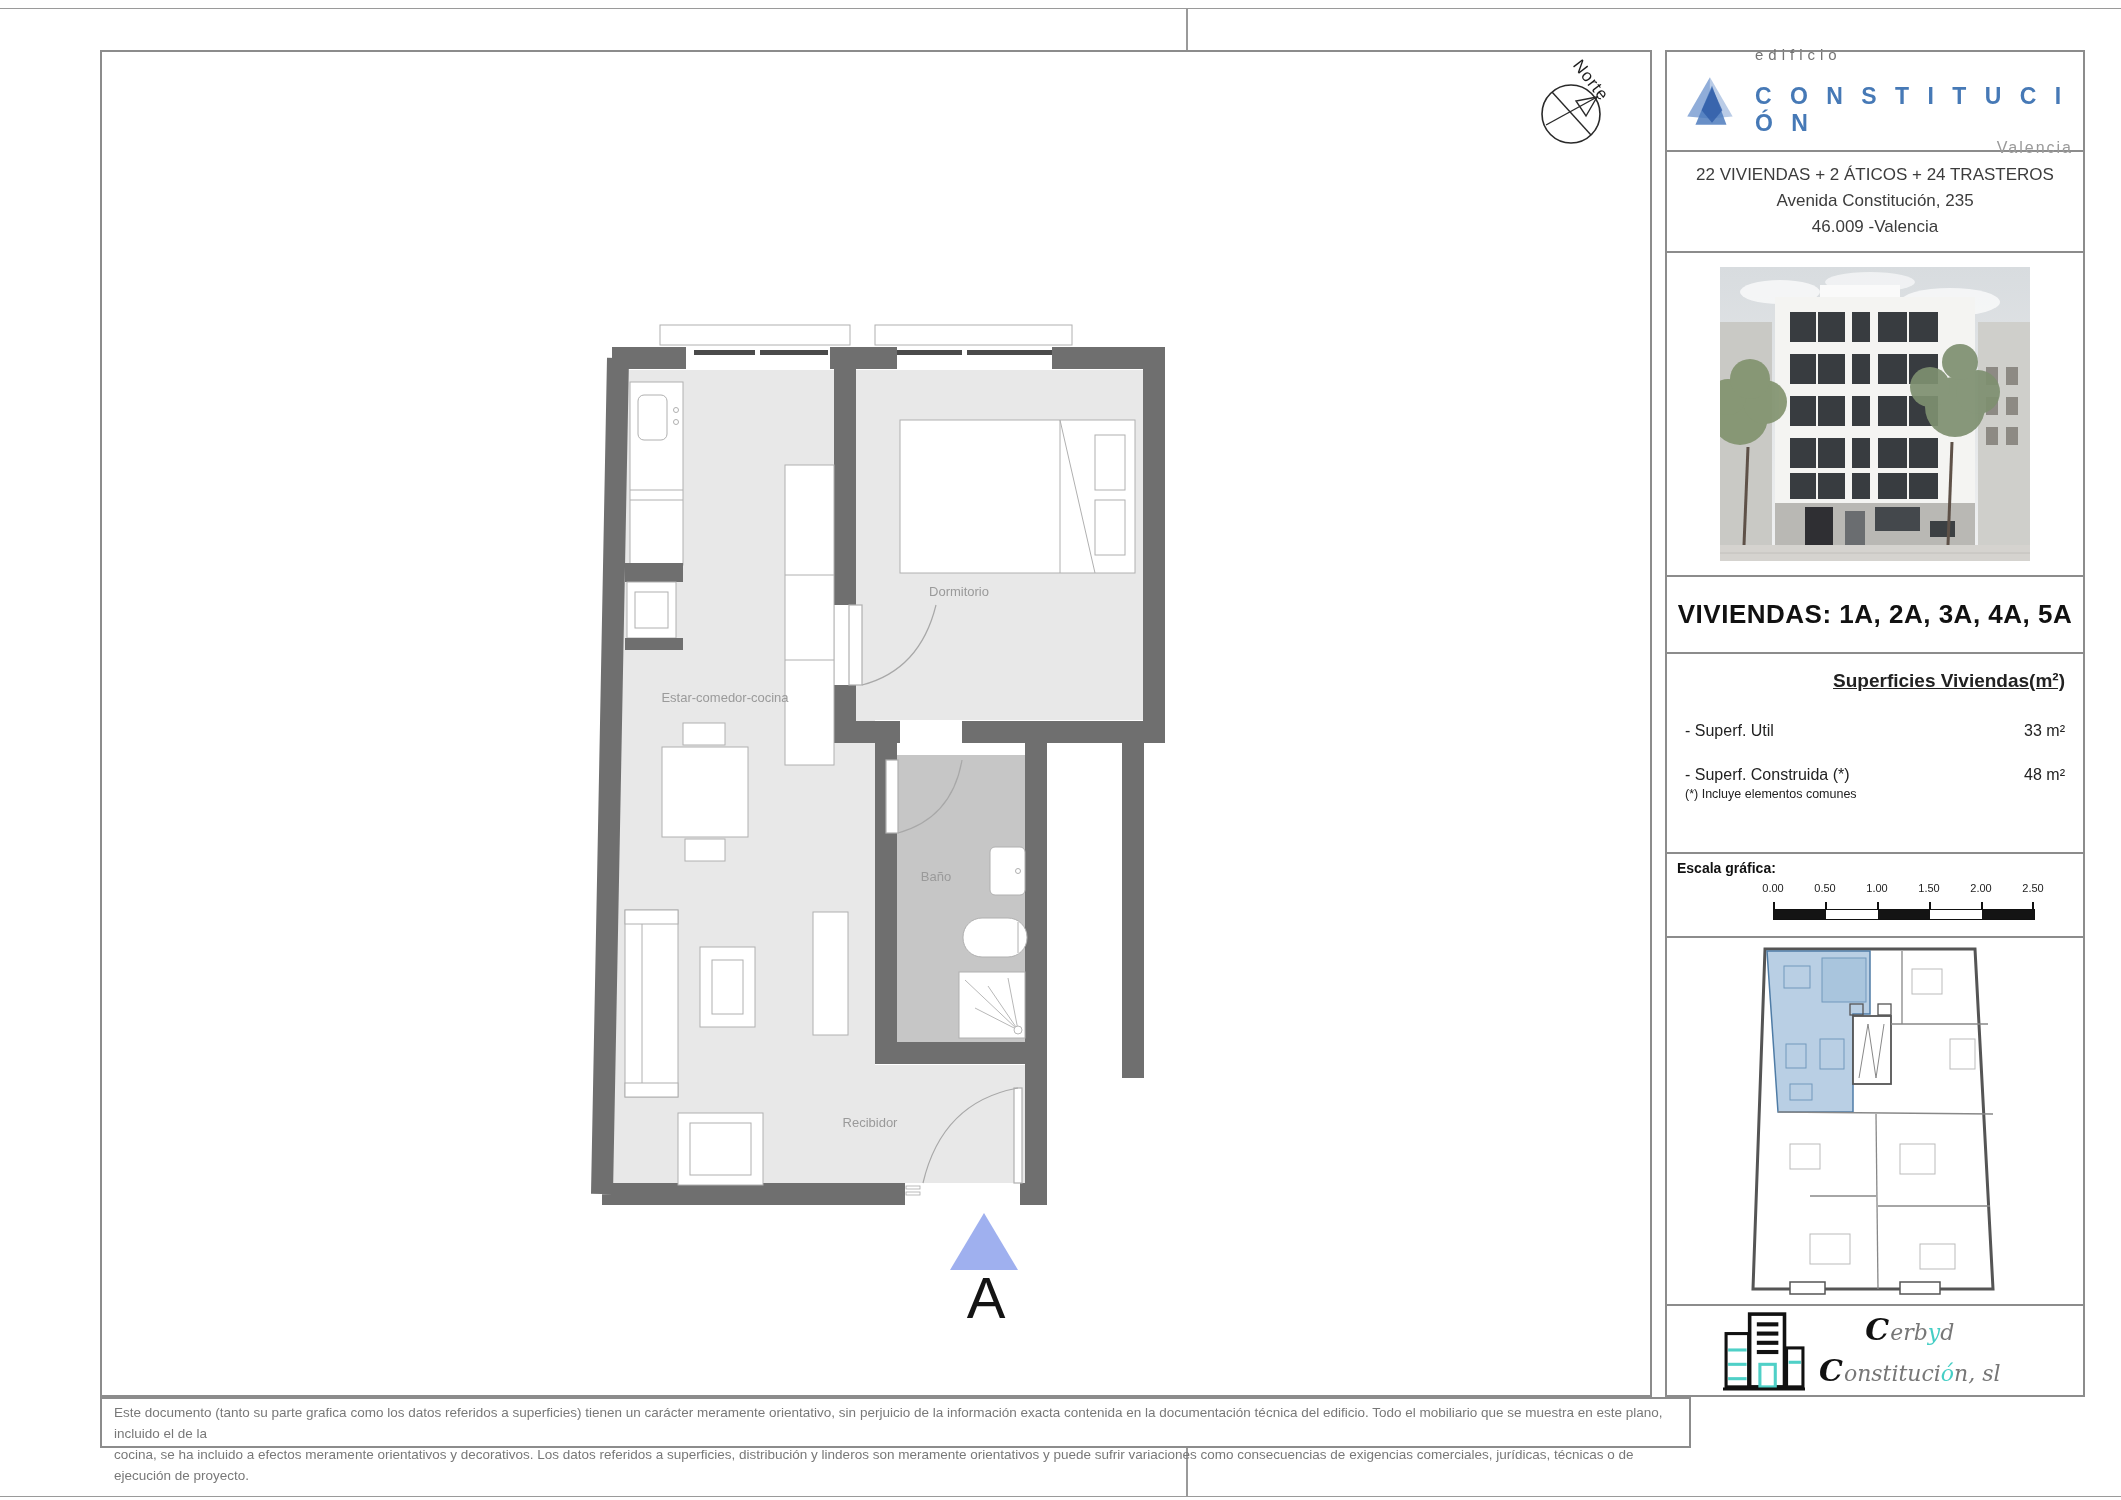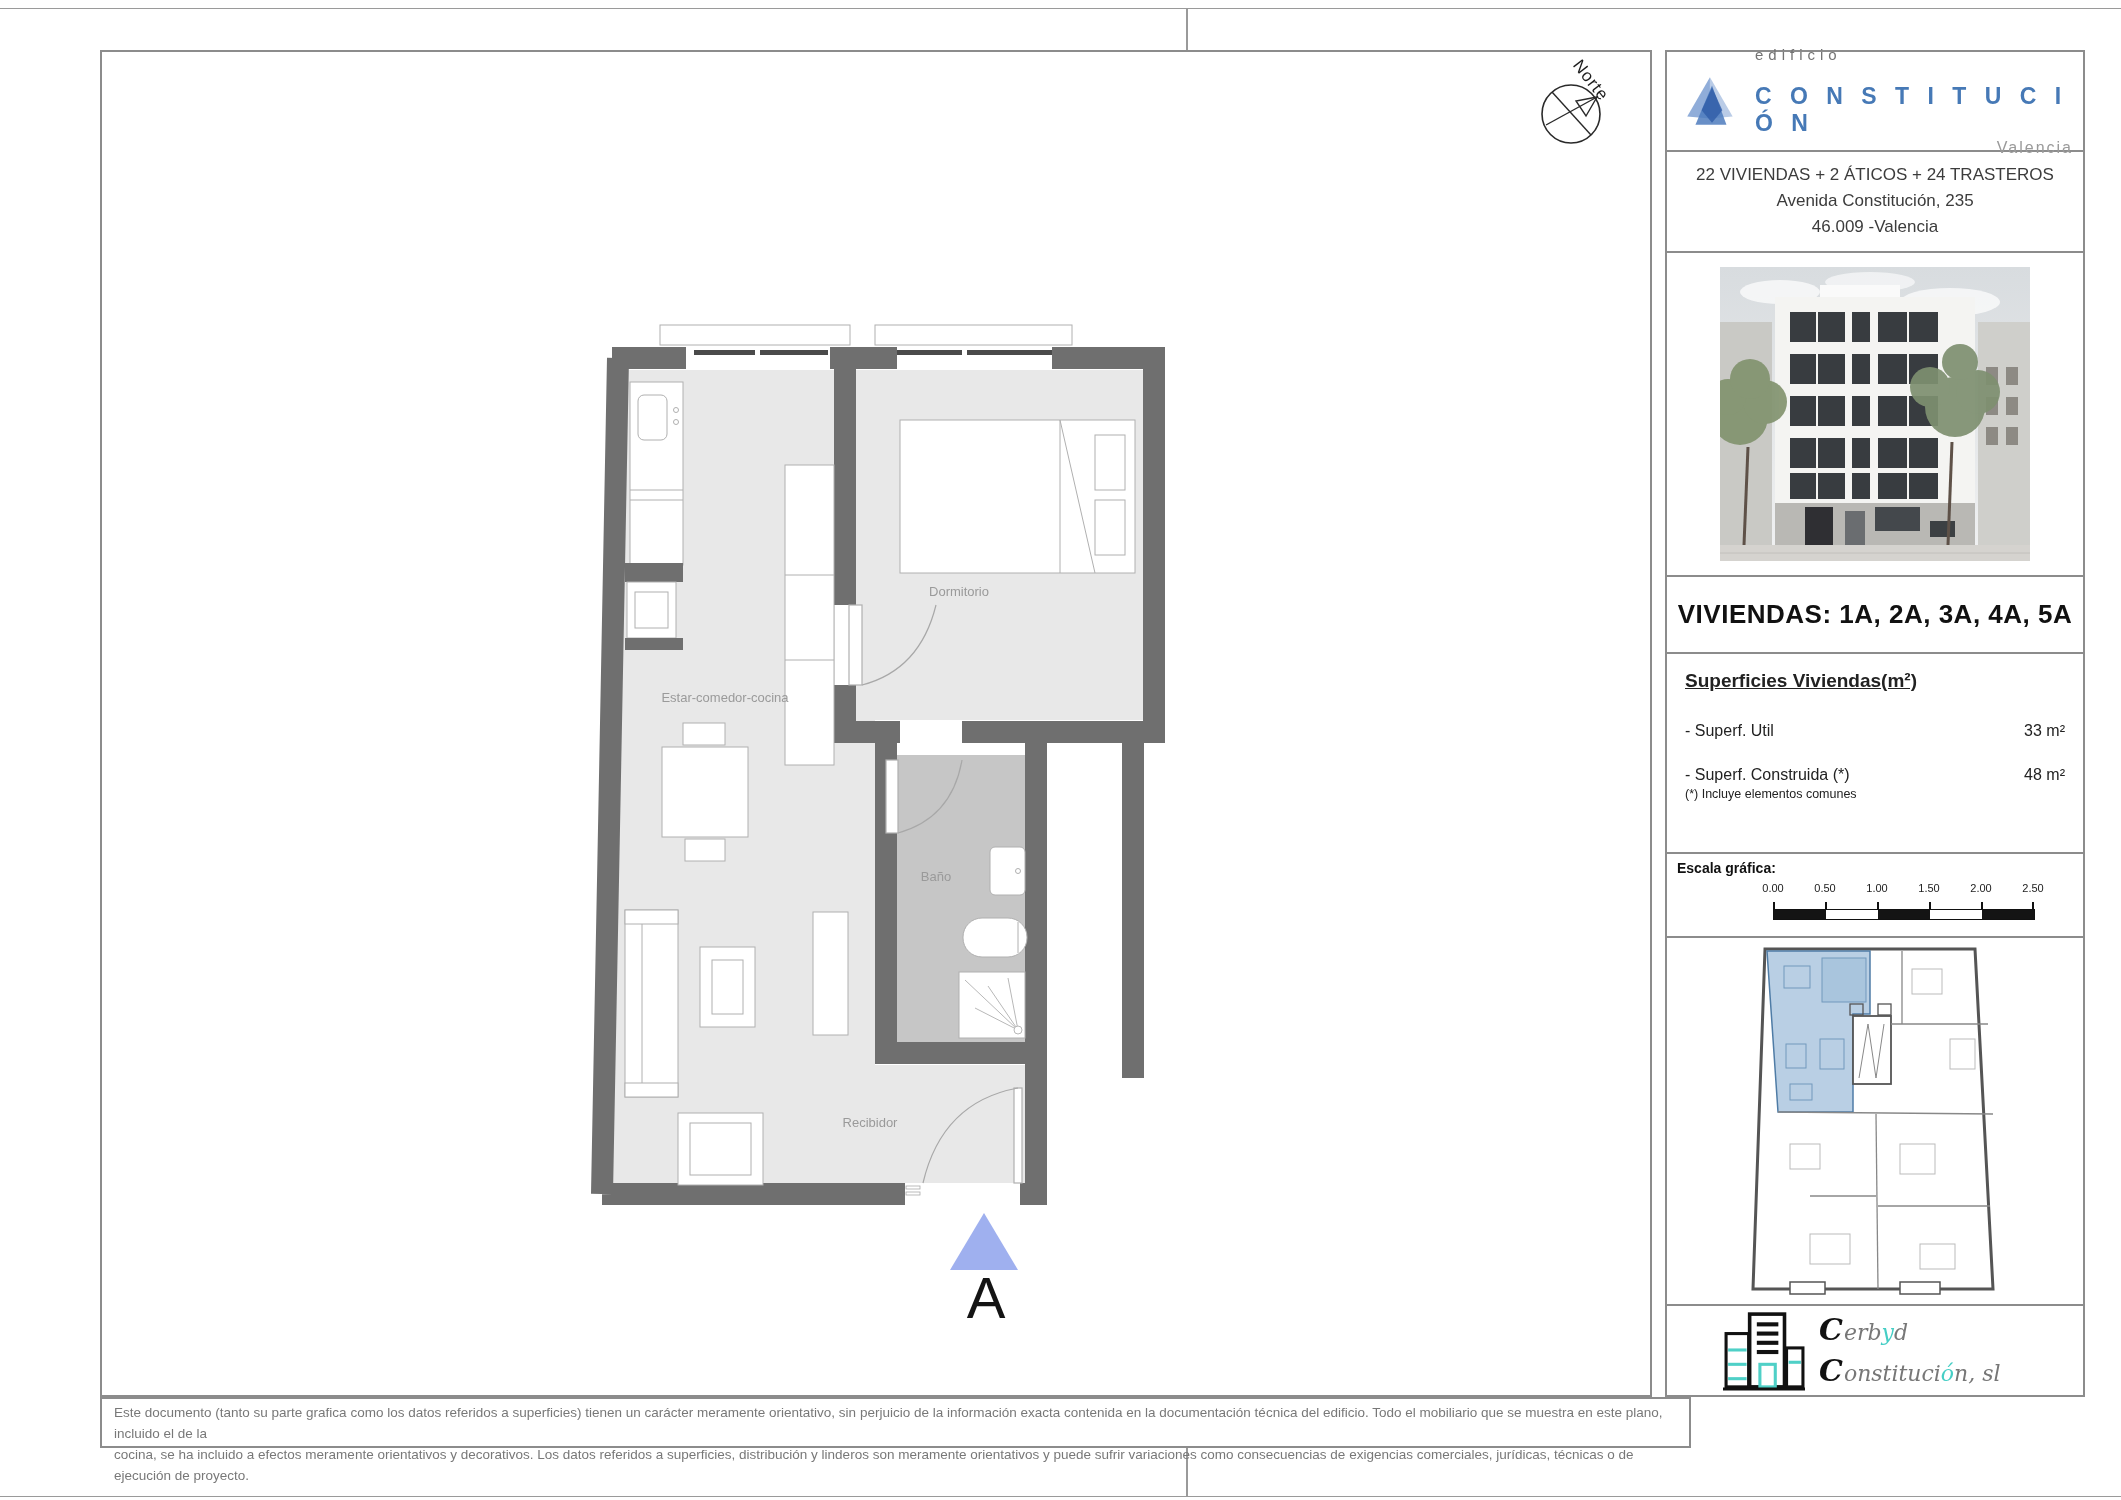--- a/index.html
+++ b/index.html
@@ -28,36 +28,36 @@
   .logo-text{margin-left:12px;flex:1;}
   .logo-l1{font-size:15px;color:#737373;letter-spacing:5px;}
   .logo-l2{font-size:23px;color:#4679b6;letter-spacing:6px;font-weight:600;margin-top:20px;}
   .logo-l3{font-size:16px;color:#9a9a9a;letter-spacing:2px;text-align:right;margin-top:2px;}
   .sec-address{height:101px;display:flex;flex-direction:column;justify-content:center;
                text-align:center;font-size:17px;color:#3c3c3c;line-height:1.55;}
   .sec-photo{height:326px;display:flex;align-items:center;justify-content:center;}
   .sec-viv{height:77px;display:flex;align-items:center;justify-content:center;}
   .viv-title{font-size:26px;font-weight:bold;color:#111;letter-spacing:0.5px;}
   .sec-sup{height:200px;padding:16px 18px 0 18px;font-size:16px;color:#222;}
-  .sup-head{display:flex;justify-content:flex-start;font-weight:bold;font-size:19px;}
+  .sup-head{display:flex;justify-content:flex-end;font-weight:bold;font-size:19px;}
   .sup-head span{text-decoration:underline;}
   .sup-row{display:flex;justify-content:space-between;margin-top:30px;}
   .sup-note{font-size:12.5px;margin-top:3px;color:#222;}
   .sec-escala{height:85px;padding:6px 10px;}
   .escala-label{font-size:14px;font-weight:bold;color:#111;}
   .scalebar-wrap{position:relative;margin:22px 0 0 96px;width:262px;height:24px;}
   .scalebar-ticklabels span{position:absolute;top:-16px;font-size:11px;color:#222;
                             transform:translateX(-50%);}
   .scalebar-tick{position:absolute;top:4px;width:1.5px;height:8px;background:#111;}
   .scalebar{position:absolute;top:11px;left:0;width:260px;height:9px;border:1.5px solid #111;
             display:flex;}
   .scalebar div{flex:1;}
   .seg-b{background:#141414;} .seg-w{background:#fff;}
   .sec-keyplan{height:369px;display:flex;align-items:center;justify-content:center;}
-  .sec-cerbyd{flex:1;display:flex;align-items:center;padding:4px 8px 4px 56px;}
+  .sec-cerbyd{flex:1;display:flex;align-items:center;padding:4px 8px 4px 56px;text-align:center;}
   .cerbyd-text{margin-left:14px;font-family:"DejaVu Serif", serif;font-style:italic;}
   .cerbyd-line{font-size:22px;color:#777;line-height:1.35;white-space:nowrap;}
   .cerbyd-line .cap{font-size:30px;color:#111;font-weight:bold;margin-right:1px;}
   .cerbyd-line .accent{color:#45cec5;}
   
   .footer{position:absolute;left:100px;top:1397px;width:1591px;height:51px;
           border:2px solid #8c8c8c;box-sizing:border-box;background:#fff;
           padding:4px 12px;font-size:13.5px;color:#787878;line-height:1.55;}
   
   .roomlabel{fill:#9a9a9a;font-size:13px;font-family:"Liberation Sans",sans-serif;}

